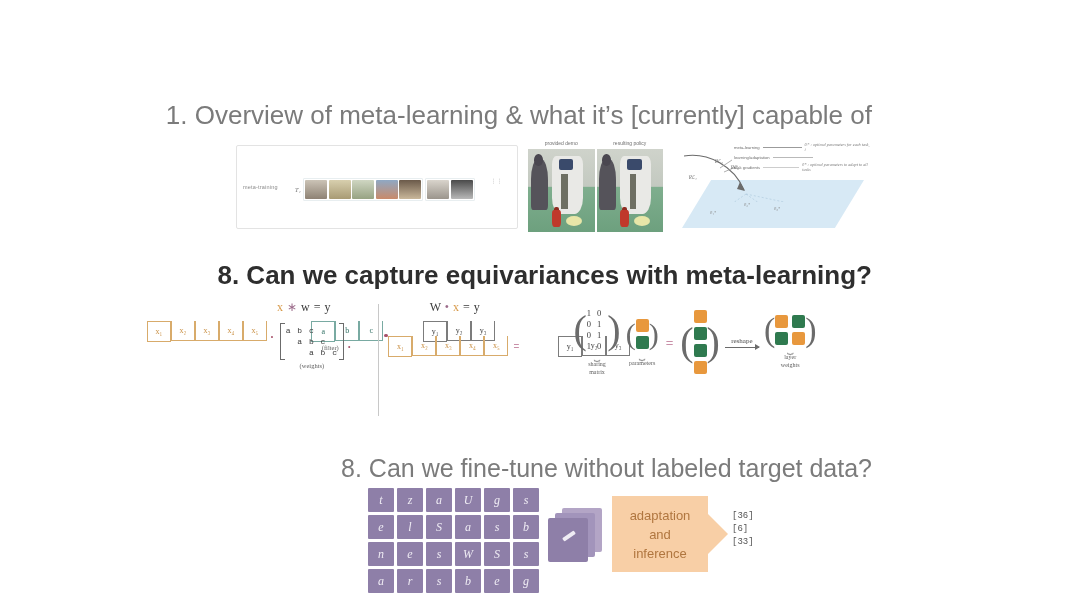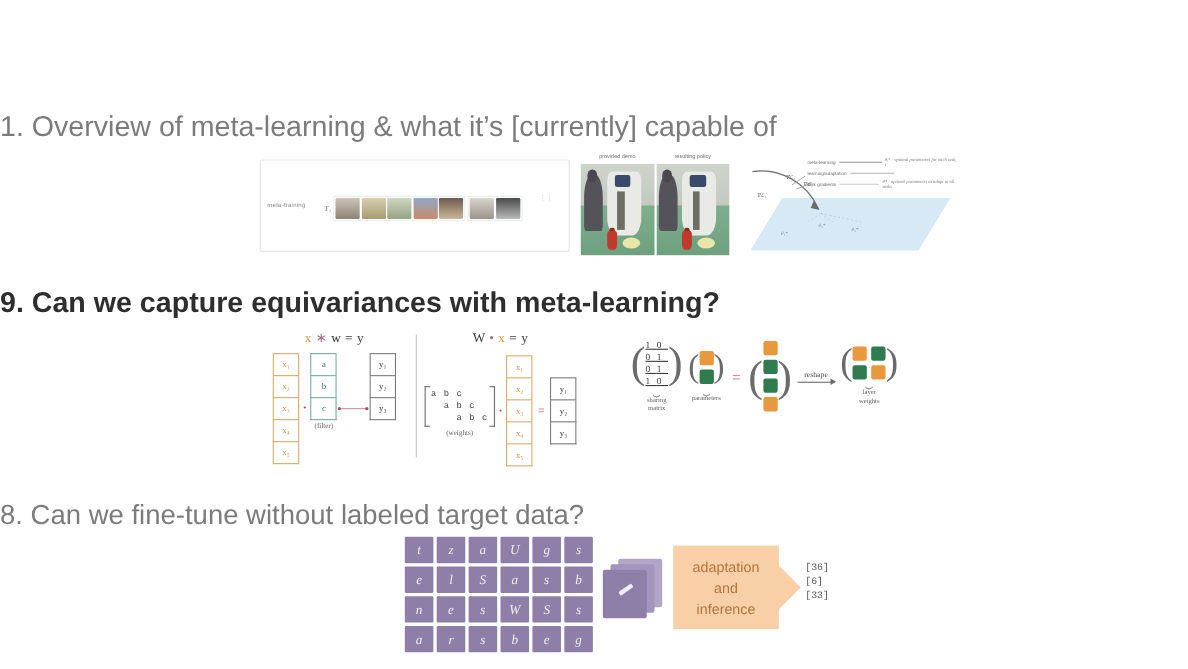--- a/index.html
+++ b/index.html
@@ -8,21 +8,21 @@
     font-family:"Liberation Sans", sans-serif;
     overflow:hidden;position:relative;
   }
   .slide{position:absolute;inset:0;}
 
   
   .title{
     position:absolute;top:26px;left:0;width:1080px;text-align:center;
     font-size:31px;color:#3c3c3c;font-weight:400;letter-spacing:.2px;
   }
-  .q{position:absolute;width:872px;text-align:left;font-weight:400;}
+  .q{position:absolute;width:872px;text-align:right;font-weight:400;}
   .q1{top:100px;font-size:26px;color:#7b7b7b;}
   .q2{top:260px;font-size:26px;color:#2e2e2e;font-weight:700;}
   .q3{top:454px;font-size:25px;color:#7b7b7b;}
 
   
   .row1{position:absolute;top:140px;left:0;width:1080px;height:100px;}
 
   .metafig{
     position:absolute;left:236px;top:5px;width:280px;height:82px;
     border:1px solid #e3e3e3;background:#fff;border-radius:2px;
@@ -66,21 +66,21 @@
 
   
   .row2{position:absolute;top:300px;left:0;width:1080px;height:125px;}
   .eqtitle{text-align:center;font-family:"Liberation Serif",serif;font-size:12px;letter-spacing:.5px;}
   .ox{color:#d79a4a;}
   .gy{color:#3b3b3b;}
   .star{color:#9b6b8a;}
 
   .convfig{position:absolute;left:248px;top:0;width:112px;}
   .conv-body{display:flex;align-items:flex-start;justify-content:center;gap:3px;margin-top:6px;}
-  .vstack{display:flex;flex-direction:column;}
+  .vstack{display:flex;flex-direction:row;margin-left:34px;}
   .cell{
     width:22px;height:19px;border:1px solid #d8ab6b;border-top-width:0;
     display:flex;align-items:center;justify-content:center;
     font-family:"Liberation Serif",serif;font-size:8px;color:#c98f42;
   }
   .cell:first-child{border-top-width:1px;}
   .cell.tealb{border-color:#79aaa2;color:#2f6f63;}
   .cell.grayb{border-color:#7c7c7c;color:#3b3b3b;}
   .dotop{font-size:7px;color:#a8526b;align-self:center;padding:0 1px;}
   .link{width:26px;height:1px;background:#c98fa8;align-self:center;position:relative;}
@@ -95,21 +95,21 @@
   .bracket{display:flex;align-items:stretch;}
   .br-l,.br-r{width:4px;border:1px solid #6b6b6b;}
   .br-l{border-right:0;} .br-r{border-left:0;}
   .mrows{font-family:Liberation Mono, monospace;font-size:8px;color:#3b3b3b;line-height:11px;padding:2px 1px;}
   .mrow{white-space:pre;letter-spacing:1px;}
   .eqs{color:#c98fa8;font-size:10px;padding:0 2px;}
 
   .sharefig{position:absolute;left:565px;top:0;width:260px;}
   .share-body{display:flex;align-items:center;justify-content:center;gap:5px;margin-top:8px;}
   .paren{font-family:"Liberation Serif",serif;font-size:40px;color:#6b6b6b;line-height:0.72;font-weight:300;}
-  .umat{font-family:"Liberation Serif",serif;font-size:8.5px;color:#3b3b3b;line-height:11px;text-align:center;letter-spacing:6px;text-decoration:underline;}
+  .umat{font-family:"Liberation Serif",serif;font-size:8.5px;color:#3b3b3b;line-height:11px;text-align:center;letter-spacing:6px;}
   .blocks{display:flex;flex-direction:column;gap:4px;padding:2px 0;}
   .blk{width:13px;height:13px;border-radius:2px;}
   .or{background:#e8983d;} .gr{background:#2f7a4f;}
   .caplab{font-size:6px;color:#5f5f5f;text-align:center;margin-top:2px;font-family:"Liberation Serif",serif;line-height:8px;}
   .brace{font-size:11px;color:#8a8a8a;text-align:center;line-height:6px;}
   .reshape{font-family:"Liberation Serif",serif;font-size:7px;color:#4b4b4b;text-align:center;}
   .arrowline{width:34px;height:1px;background:#6b6b6b;position:relative;margin:2px auto 0;}
   .arrowline:after{content:"";position:absolute;right:-1px;top:-2.5px;border-left:5px solid #6b6b6b;border-top:3px solid transparent;border-bottom:3px solid transparent;}
   .grid2{display:grid;grid-template-columns:13px 13px;gap:4px;}
 
@@ -230,21 +230,21 @@
         </div>
         <div class="lg-line">
           <div class="lg-txt">task gradients</div>
           <div class="lg-bar" style="background:#cdcdcd"></div>
           <div class="lg-theta">θ* : optimal parameters to adapt to all tasks</div>
         </div>
       </div>
     </div>
   </div>
 
-  <div class="q q2">9. Can we capture equivariances with meta-learning?</div>
+  <div class="q q2">8. Can we capture equivariances with meta-learning?</div>
 
   <div class="row2">
 
     <div class="convfig">
       <div class="eqtitle">
         <span class="ox">x</span>
         <span class="star">∗</span>
         <span class="gy">w</span>
         <span class="gy">=</span>
         <span class="gy">y</span>

